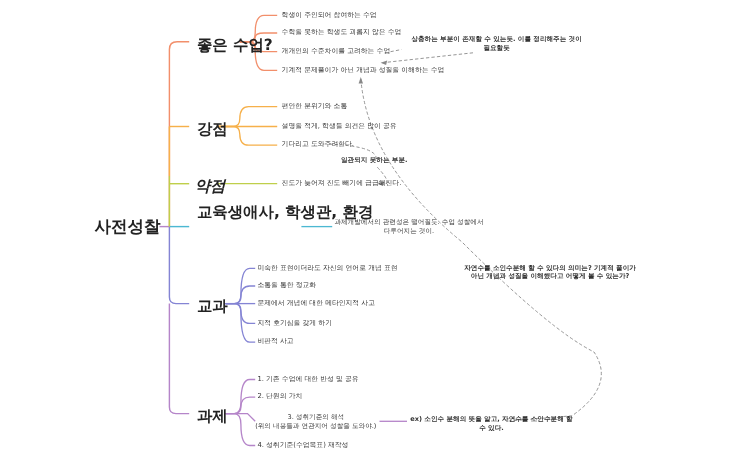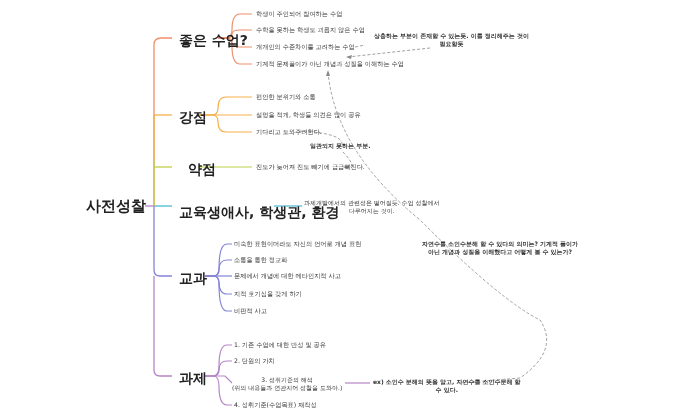--- a/index.html
+++ b/index.html
@@ -72,22 +72,22 @@
     <polygon points="346,57 352,55 351,59"></polygon>
     <polygon points="328,70 326,76 330,76"></polygon>
     <polygon points="343,167 349,165 348,169"></polygon>
   </g>
 </svg>
 
 <div class="root" style="left:86px; top:197px;">사전성찰</div>
 
 <div class="branch" style="left:179px; top:32px;">좋은 수업?</div>
 <div class="branch" style="left:179px; top:109px;">강점</div>
-<div class="branch" style="left:188px; top:161px;">약점</div>
-<div class="branch" style="left:179px; top:204px;">교육생애사, 학생관, 환경</div>
+<div class="branch" style="left:177px; top:161px;font-style:italic;">약점</div>
+<div class="branch" style="left:179px; top:184px;">교육생애사, 학생관, 환경</div>
 <div class="branch" style="left:179px; top:270px;">교과</div>
 <div class="branch" style="left:179px; top:370px;">과제</div>
 
 <div class="t" style="left:256px; top:10px;">학생이 주인되어 참여하는 수업</div>
 <div class="t" style="left:256px; top:26px;">수학을 못하는 학생도 괴롭지 않은 수업</div>
 <div class="t" style="left:256px; top:43px;">개개인의 수준차이를 고려하는 수업</div>
 <div class="t" style="left:256px; top:60px;">기계적 문제풀이가 아닌 개념과 성질을 이해하는 수업</div>
 
 <div class="t" style="left:256px; top:93px;">편안한 분위기와 소통</div>
 <div class="t" style="left:256px; top:111px;">설명을 적게, 학생들 의견은 많이 공유</div>

